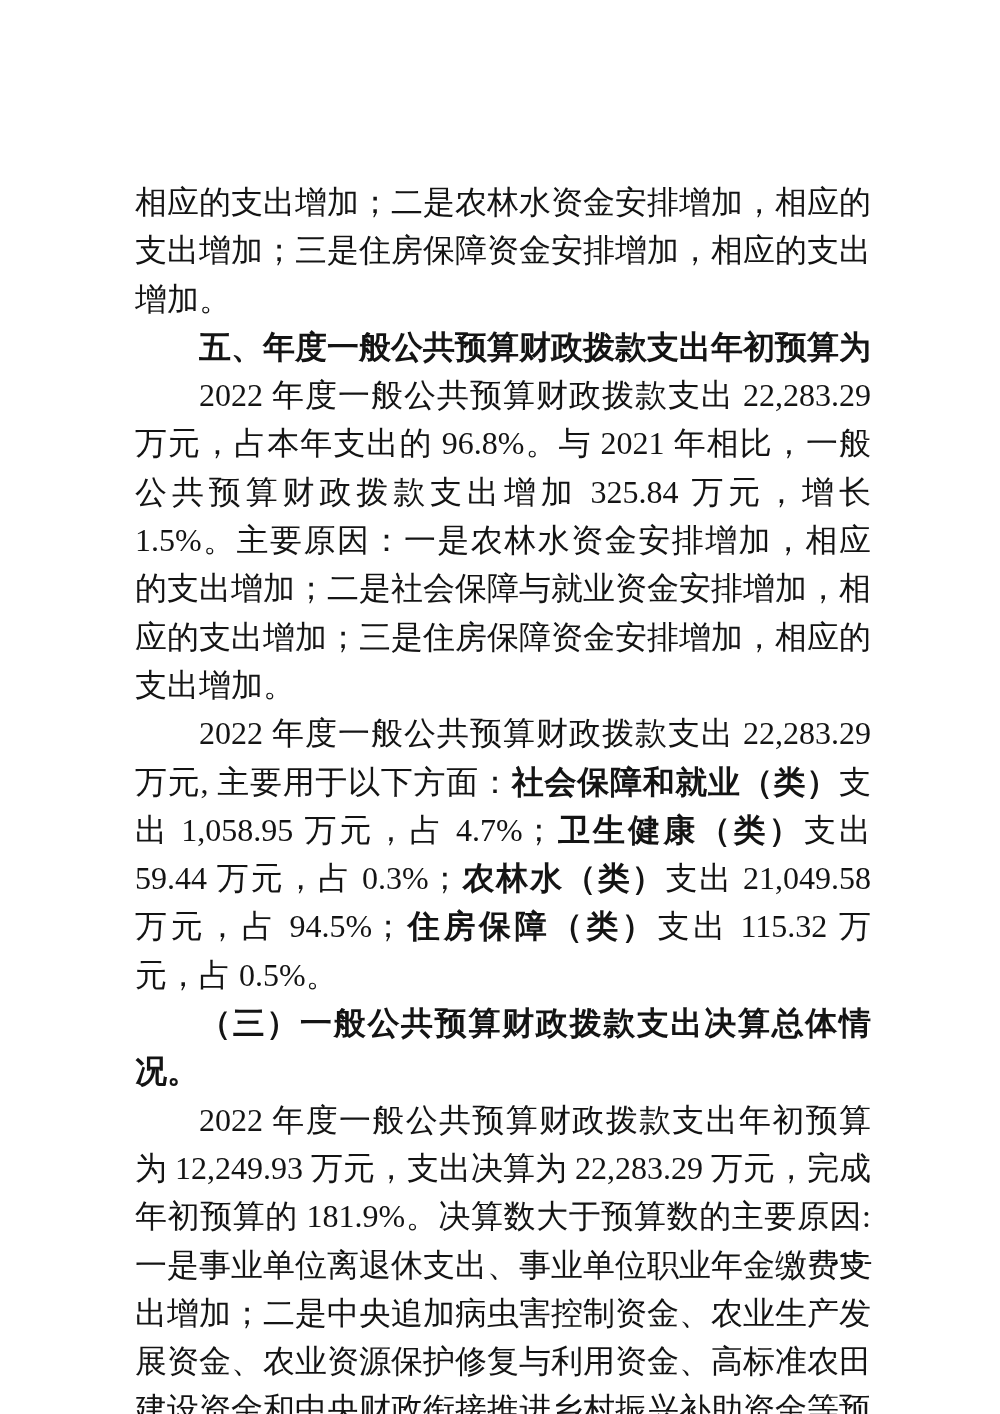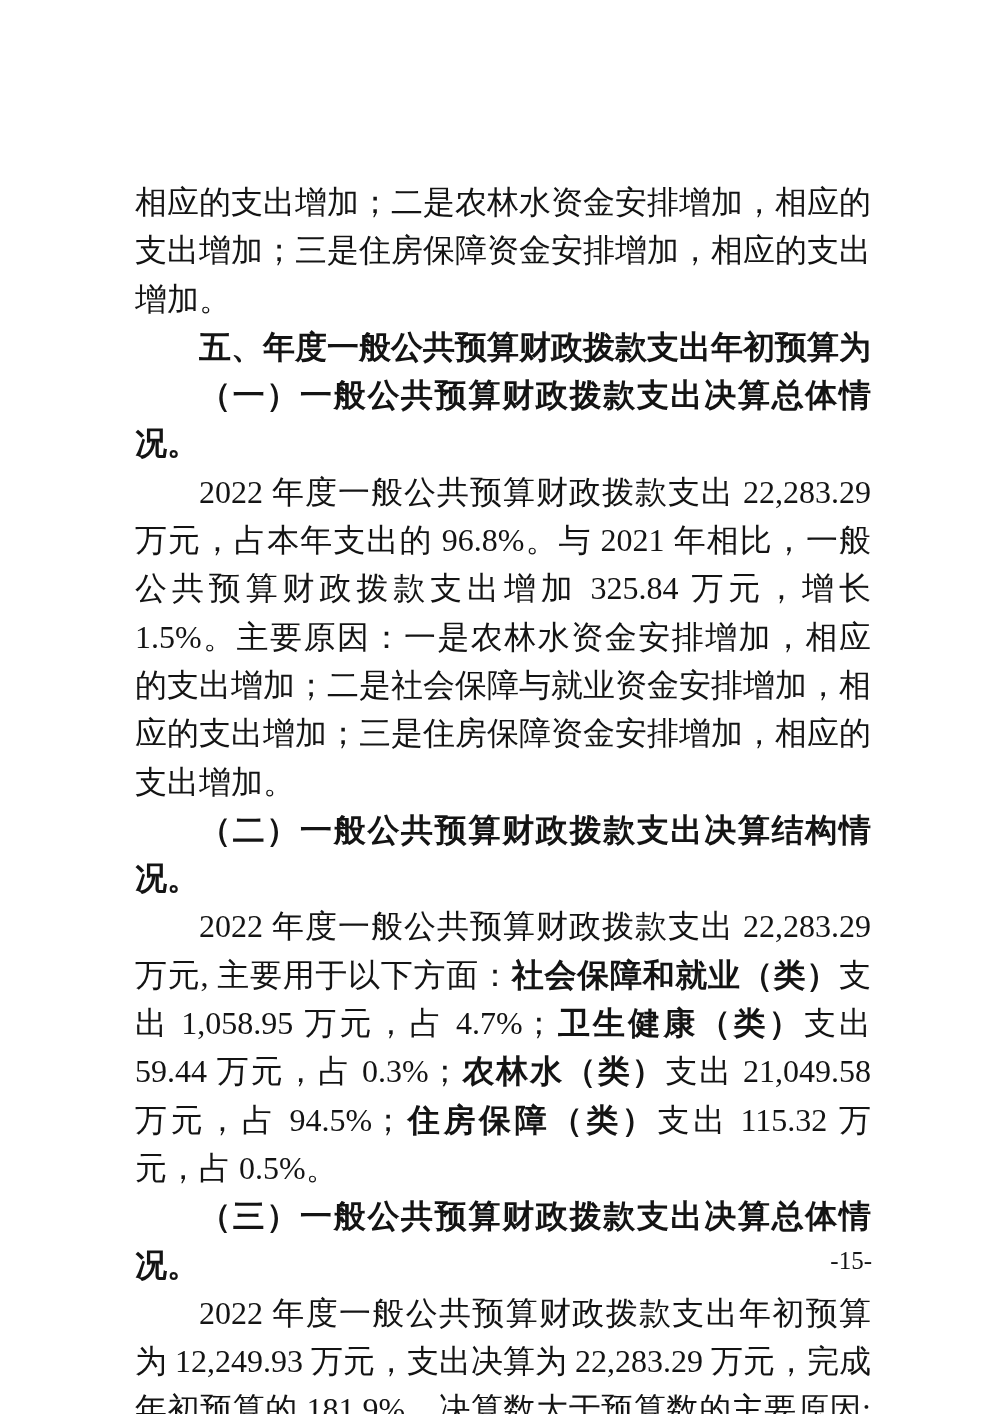--- a/index.html
+++ b/index.html
@@ -48,21 +48,19 @@
     line-height: 32px;
   }
 </style>
 </head>
 <body>
 
 <div class="page">
   <div class="doc-content">
       <div class="para body"><span class="seg">相应的支出增加；二是农林水资金安排增加，相应的支出增加；三是住房保障资金安排增加，相应的支出增加。</span></div>
       <div class="para heading indent"><span class="seg bold">五、年度一般公共预算财政拨款支出年初预算为</span></div>
-      <div class="para heading indent"><span class="seg bold">（一）一般公共预算财政拨款支出决算总体情况。</span></div>
       <div class="para body indent"><span class="seg">2022 年度一般公共预算财政拨款支出 22,283.29 万元，占本年支出的 96.8%。与 2021 年相比，一般公共预算财政拨款支出增加 325.84 万元，增长 1.5%。主要原因：一是农林水资金安排增加，相应的支出增加；二是社会保障与就业资金安排增加，相应的支出增加；三是住房保障资金安排增加，相应的支出增加。</span></div>
-      <div class="para heading indent"><span class="seg bold">（二）一般公共预算财政拨款支出决算结构情况。</span></div>
       <div class="para body indent"><span class="seg">2022 年度一般公共预算财政拨款支出 22,283.29 万元, 主要用于以下方面：</span><span class="seg bold">社会保障和就业（类）</span><span class="seg">支出 1,058.95 万元，占 4.7%；</span><span class="seg bold">卫生健康（类）</span><span class="seg">支出 59.44 万元，占 0.3%；</span><span class="seg bold">农林水（类）</span><span class="seg">支出 21,049.58 万元，占 94.5%；</span><span class="seg bold">住房保障（类）</span><span class="seg">支出 115.32 万元，占 0.5%。</span></div>
       <div class="para heading indent"><span class="seg bold">（三）一般公共预算财政拨款支出决算总体情况。</span></div>
       <div class="para body indent"><span class="seg">2022 年度一般公共预算财政拨款支出年初预算为 12,249.93 万元，支出决算为 22,283.29 万元，完成年初预算的 181.9%。决算数大于预算数的主要原因: 一是事业单位离退休支出、事业单位职业年金缴费支出增加；二是中央追加病虫害控制资金、农业生产发展资金、农业资源保护修复与利用资金、高标准农田建设资金和中央财政衔接推进乡村振兴补助资金等预算资金；三是省本</span></div>
     </div>
   <div class="page-number">-15-</div>
 </div>
 
 </body></html>

